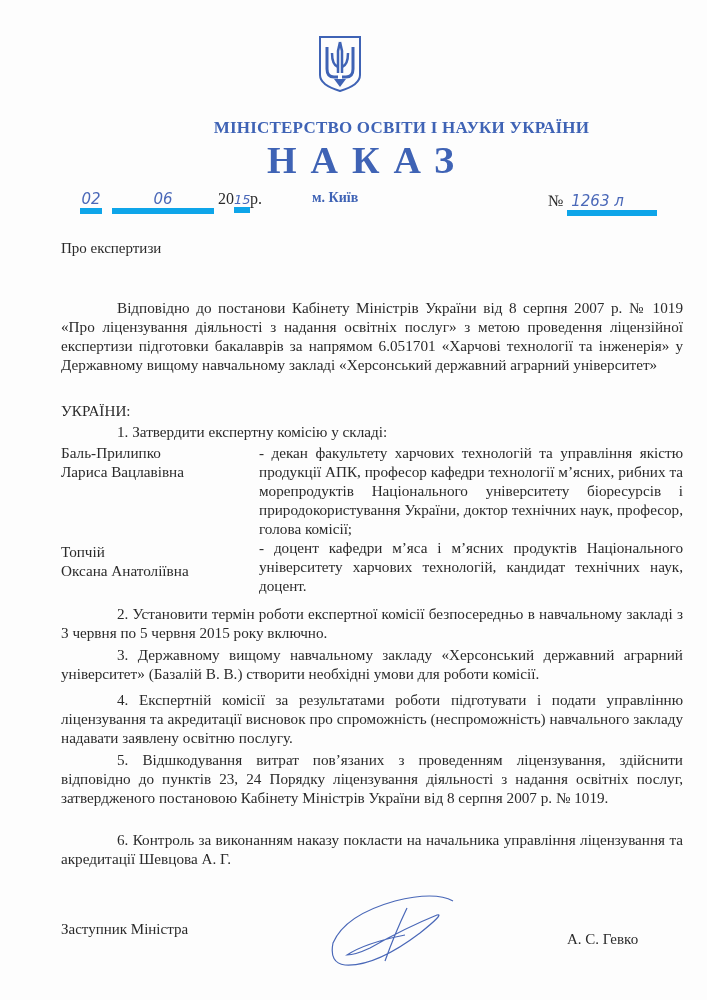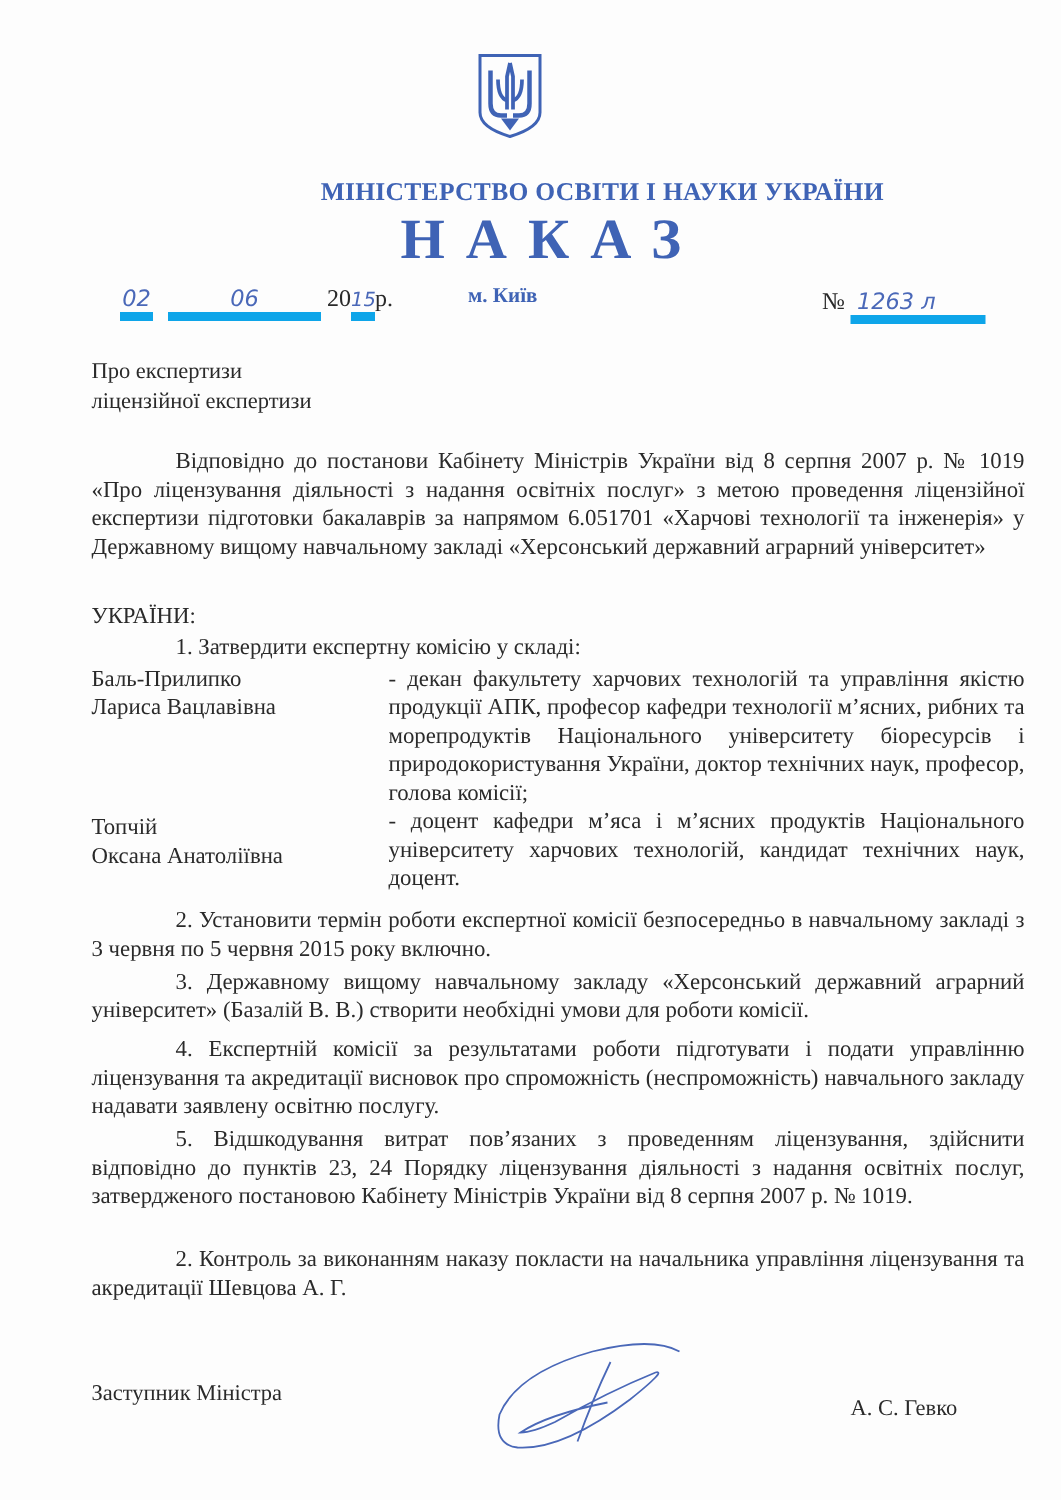--- a/index.html
+++ b/index.html
@@ -59,21 +59,20 @@
 
 <div id="city" class="abs">м. Київ</div>
 
 <div id="number" class="abs">
   <span>№</span>
   <span class="uline hand" style="width:86px;text-align:left;padding-left:4px;font-style:italic;">1263 л</span>
 </div>
 
 <div id="subject" class="abs">
   <div>Про експертизи</div>
-  <div>ліцензійної експертизи</div>
 </div>
 
 <div id="preamble" class="abs body-text">Відповідно до постанови Кабінету Міністрів України від  8 серпня  2007 р. № 1019 «Про ліцензування діяльності з надання освітніх послуг» з метою проведення ліцензійної експертизи підготовки бакалаврів за напрямом 6.051701 «Харчові технології та інженерія» у Державному вищому навчальному закладі «Херсонський державний аграрний університет»</div>
 
 <div id="nakazuyu" class="abs">УКРАЇНИ:</div>
 <div id="item1" class="abs">1. Затвердити експертну комісію у складі:</div>
 
 <div id="member1" class="abs member">
   <div class="name">
     <div>Баль-Прилипко</div>
@@ -87,21 +86,21 @@
     <div>Топчій</div>
     <div>Оксана Анатоліївна</div>
   </div>
   <div class="desc">- доцент кафедри м’яса і м’ясних продуктів Національного університету харчових технологій, кандидат технічних наук, доцент.</div>
 </div>
 
 <div id="item2" class="abs item body-text">2. Установити термін роботи експертної комісії безпосередньо в навчальному закладі з 3 червня по 5 червня 2015 року включно.</div>
 <div id="item3" class="abs item body-text">3. Державному вищому навчальному закладу «Херсонський державний аграрний університет» (Базалій В. В.) створити необхідні умови для роботи комісії.</div>
 <div id="item4" class="abs item body-text">4. Експертній комісії за результатами роботи підготувати і подати управлінню ліцензування та акредитації висновок про спроможність (неспроможність) навчального закладу надавати заявлену освітню послугу.</div>
 <div id="item5" class="abs item body-text">5. Відшкодування витрат пов’язаних  з проведенням ліцензування, здійснити відповідно до пунктів 23, 24 Порядку ліцензування діяльності з надання освітніх послуг, затвердженого постановою Кабінету Міністрів України від 8 серпня 2007 р. № 1019.</div>
-<div id="item6" class="abs item body-text">2. Контроль за виконанням наказу покласти на начальника управління ліцензування та акредитації Шевцова А. Г.</div>
+<div id="item6" class="abs item body-text">6. Контроль за виконанням наказу покласти на начальника управління ліцензування та акредитації Шевцова А. Г.</div>
 
 <div id="signer-title" class="abs">Заступник Міністра</div>
 
 <svg id="signature" class="abs" viewBox="0 0 135 80">
   <path d="M128 8 Q110 -2 70 8 Q20 22 8 50 Q4 70 20 72 Q50 74 95 40 Q120 20 112 22 Q80 35 45 55 Q30 62 22 62 Q40 50 80 42 M82 15 Q70 40 60 68" fill="none" stroke="#4a68b8" stroke-width="1.2"></path>
 </svg>
 
 <div id="signer-name" class="abs">А. С. Гевко</div>
 
 </body></html>

